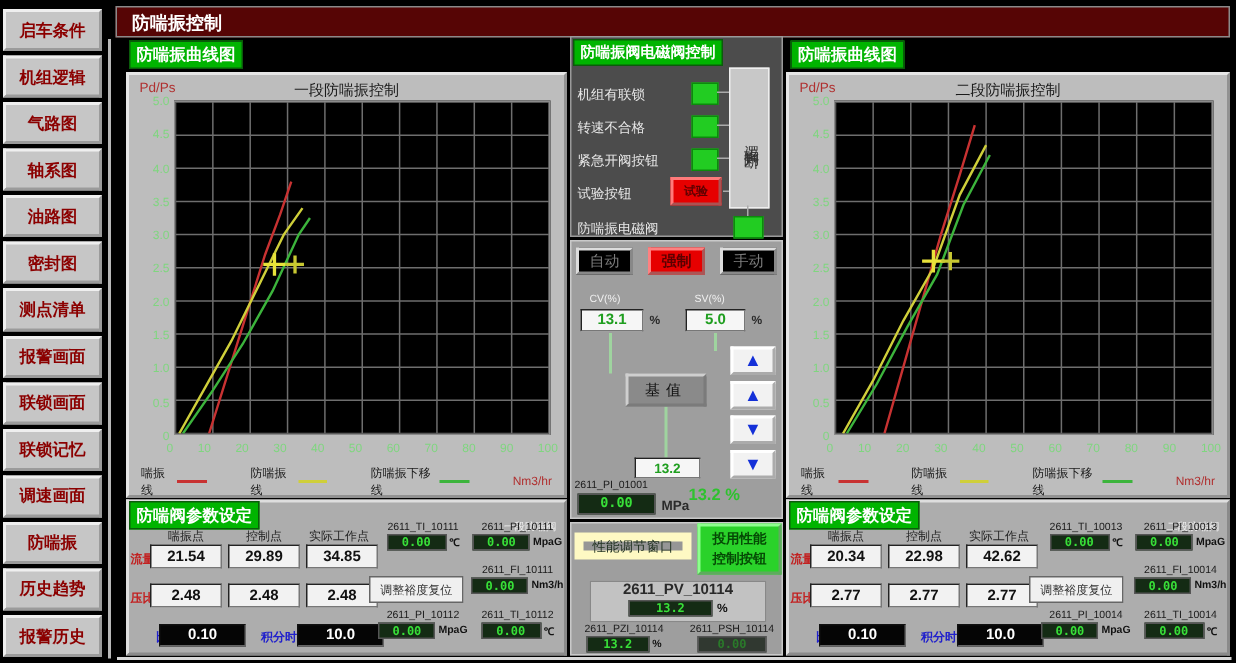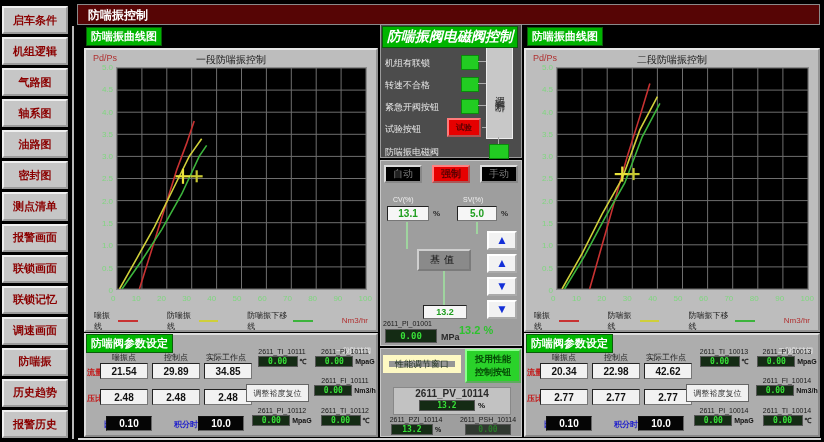--- a/index.html
+++ b/index.html
@@ -99,21 +99,21 @@
   .tag-group .tg-unit{font-size:7px;font-weight:bold;color:#111;white-space:nowrap;}
   
   .param-panel{position:absolute;top:333px;height:104px;background:#adadad;
     border:2px outset #dedede;box-sizing:border-box;}
   .corner-lbl{position:absolute;right:5px;top:11px;color:#f0f0f0;font-size:7px;}
   .col-h{position:absolute;top:17px;font-size:8px;color:#222;text-align:center;white-space:nowrap;}
   .row-lbl{position:absolute;color:#c22020;font-size:8px;font-weight:bold;}
   .val-box{position:absolute;width:48px;height:16px;background:#f2f2f2;border:1px inset #777;
     color:#111;font-size:10px;font-weight:bold;text-align:center;line-height:15px;box-sizing:border-box;}
   .pid-lbl{position:absolute;color:#2020cc;font-size:8px;font-weight:bold;white-space:nowrap;padding-left:16px;}
-  .blackbox{position:absolute;width:46px;height:15px;background:#050505;border:1px inset #666;
+  .blackbox{position:absolute;width:58px;height:15px;background:#050505;border:1px inset #666;
     color:#fff;font-size:10px;font-weight:bold;text-align:center;line-height:14px;box-sizing:border-box;cursor:pointer;}
   .reset-btn{position:absolute;left:160px;top:49px;width:63px;height:18px;background:#f0f0f0;
     border:1px solid #666;color:#333;font-size:8px;display:flex;align-items:center;
     justify-content:center;cursor:pointer;box-sizing:border-box;white-space:nowrap;}
 </style>
 </head>
 <body>
 
 <div class="sidebar">
   <div class="side-btn">启车条件</div>
@@ -130,21 +130,21 @@
   <div class="side-btn">防喘振</div>
   <div class="side-btn">历史趋势</div>
   <div class="side-btn">报警历史</div>
 </div>
 
 <div class="titlebar">防喘振控制</div>
 <div class="v-sep"></div>
 <div class="bottom-line"></div>
 
 <div class="green-label" style="left:86px;top:27px;">防喘振曲线图</div>
-<div class="green-label" style="left:382px;top:26px;font-size:14px;font-style:italic;">防喘振阀电磁阀控制</div>
+<div class="green-label" style="left:382px;top:26px;font-size:10px;">防喘振阀电磁阀控制</div>
 <div class="green-label" style="left:527px;top:27px;">防喘振曲线图</div>
 <div class="green-label" style="left:86px;top:334px;">防喘阀参数设定</div>
 <div class="green-label" style="left:526px;top:334px;">防喘阀参数设定</div>
 
 <div class="chart-panel" id="chart-0" style="left:84px;width:294px;">
   <div class="chart-title">一段防喘振控制</div>
   <div class="axis-unit-y">Pd/Ps</div>
   <div class="y-ticks">
       <span>5.0</span>
       <span>4.5</span>

